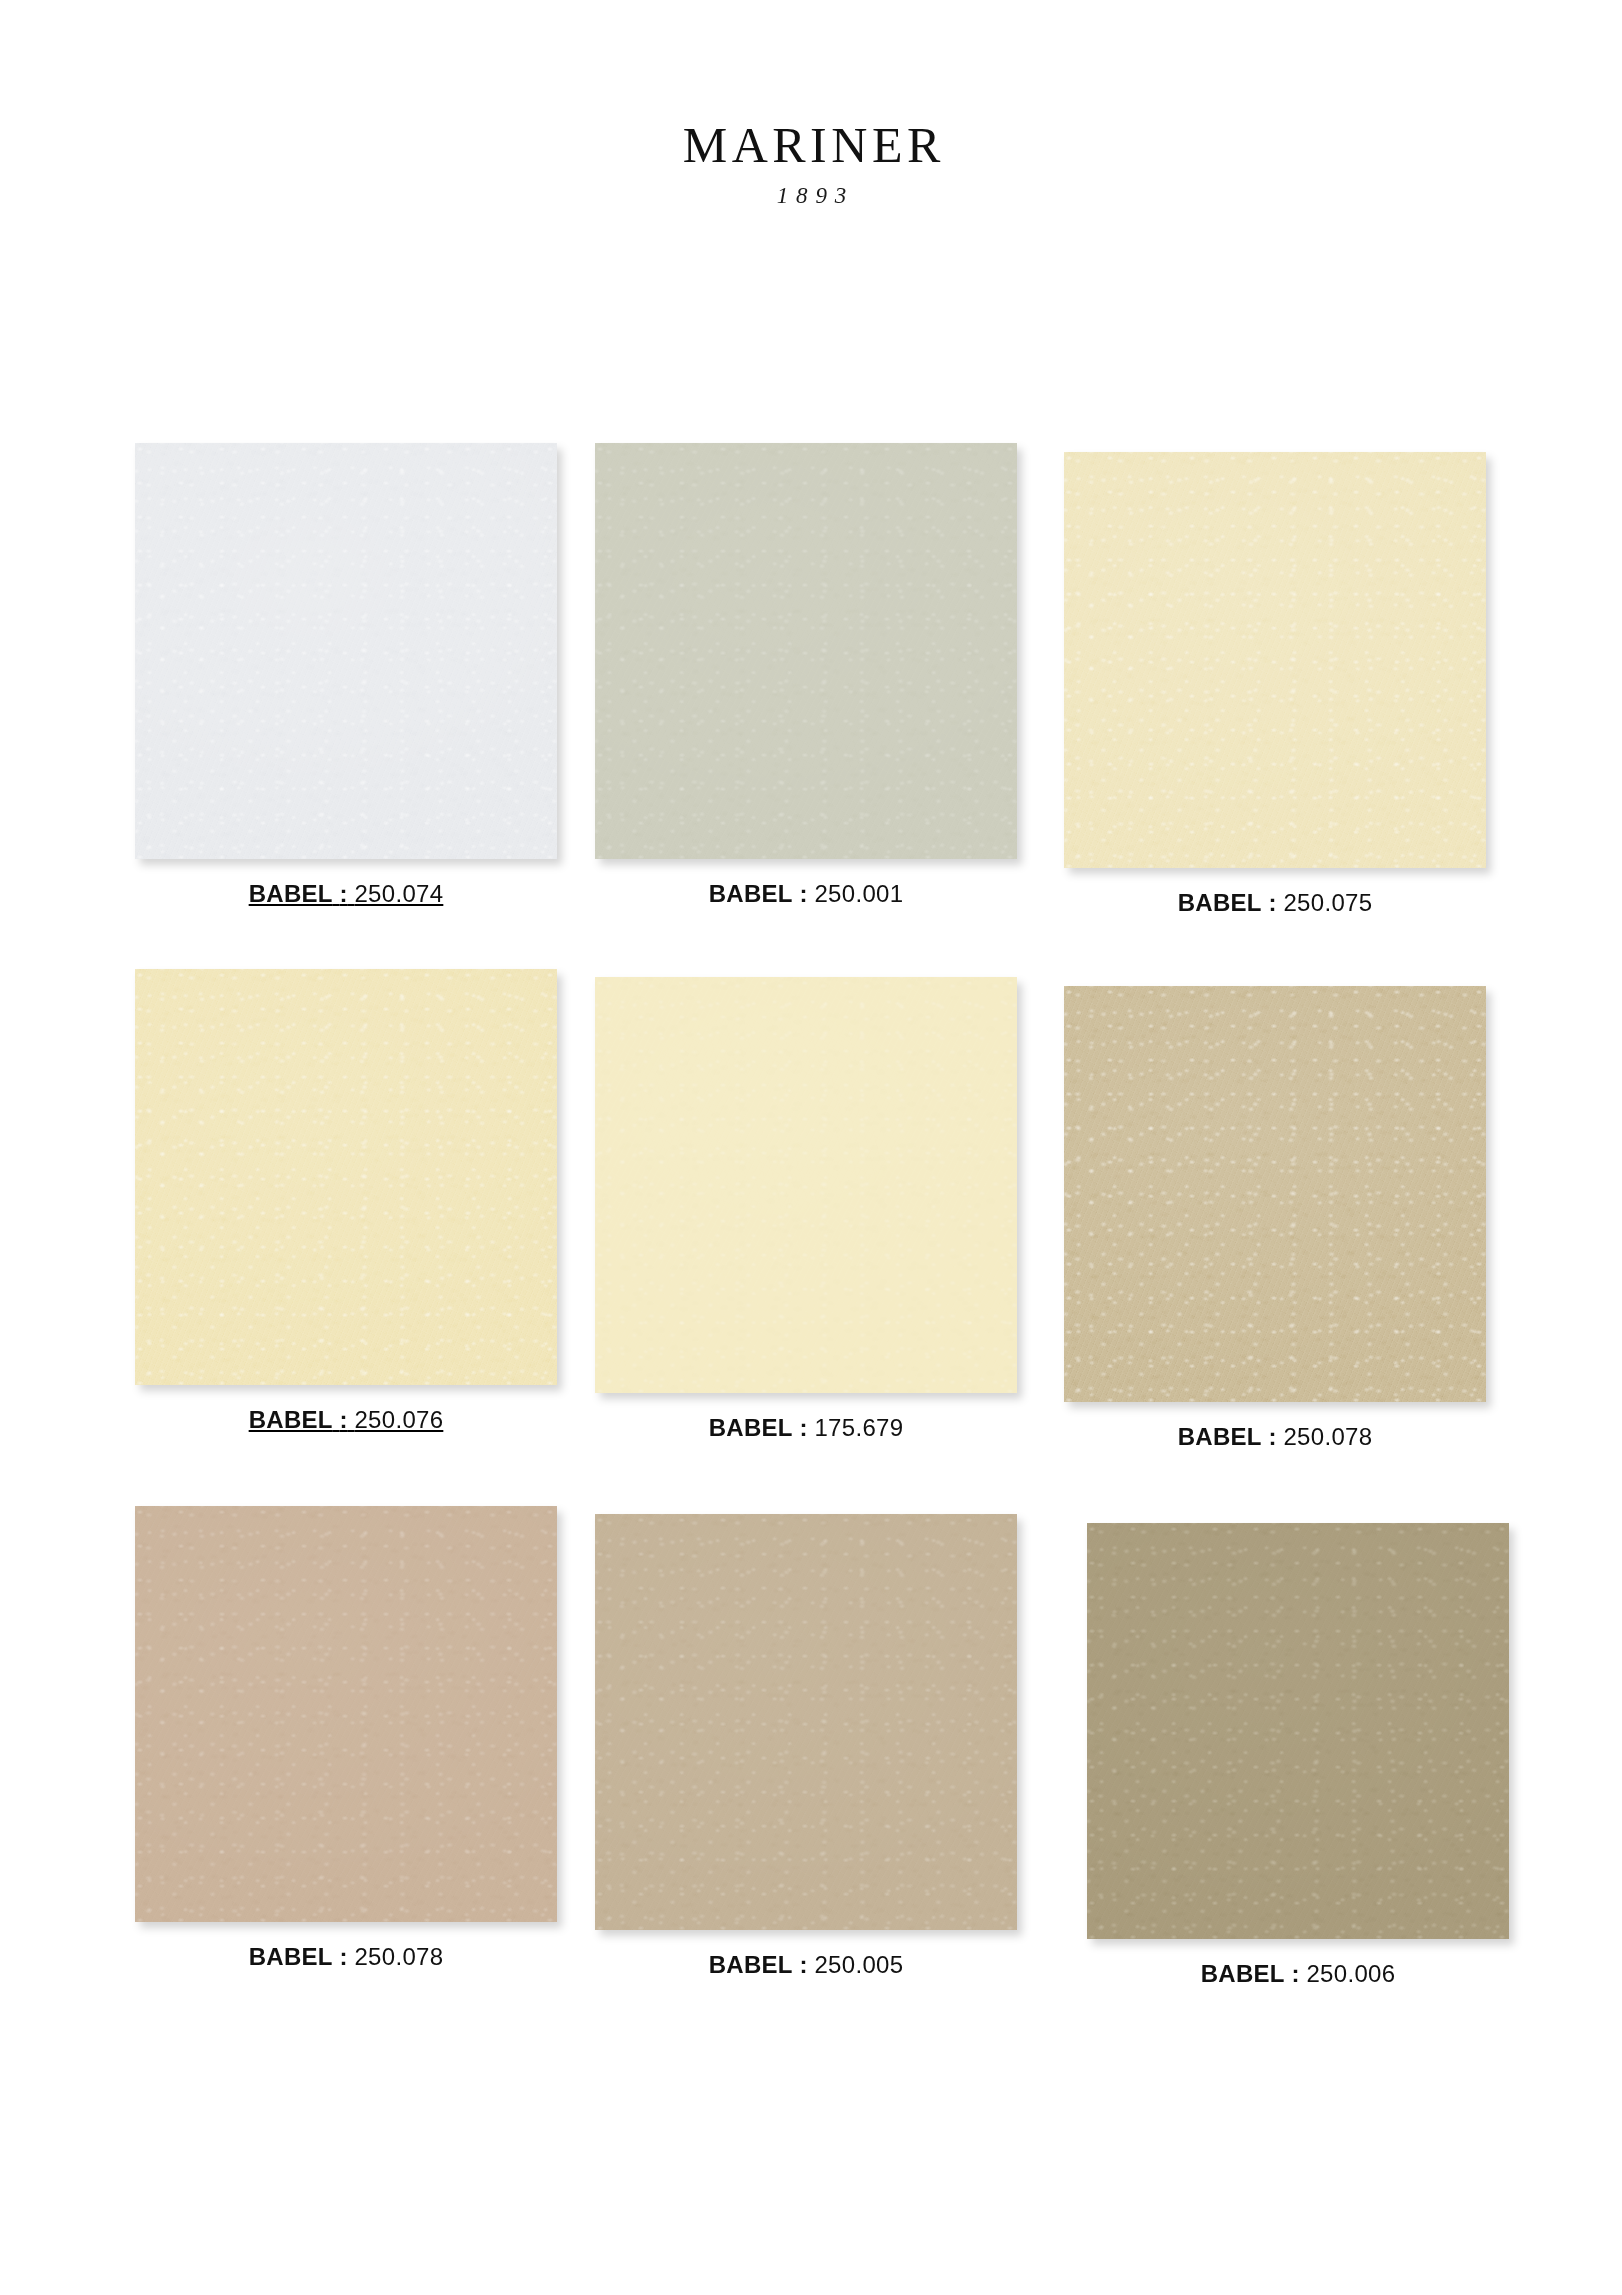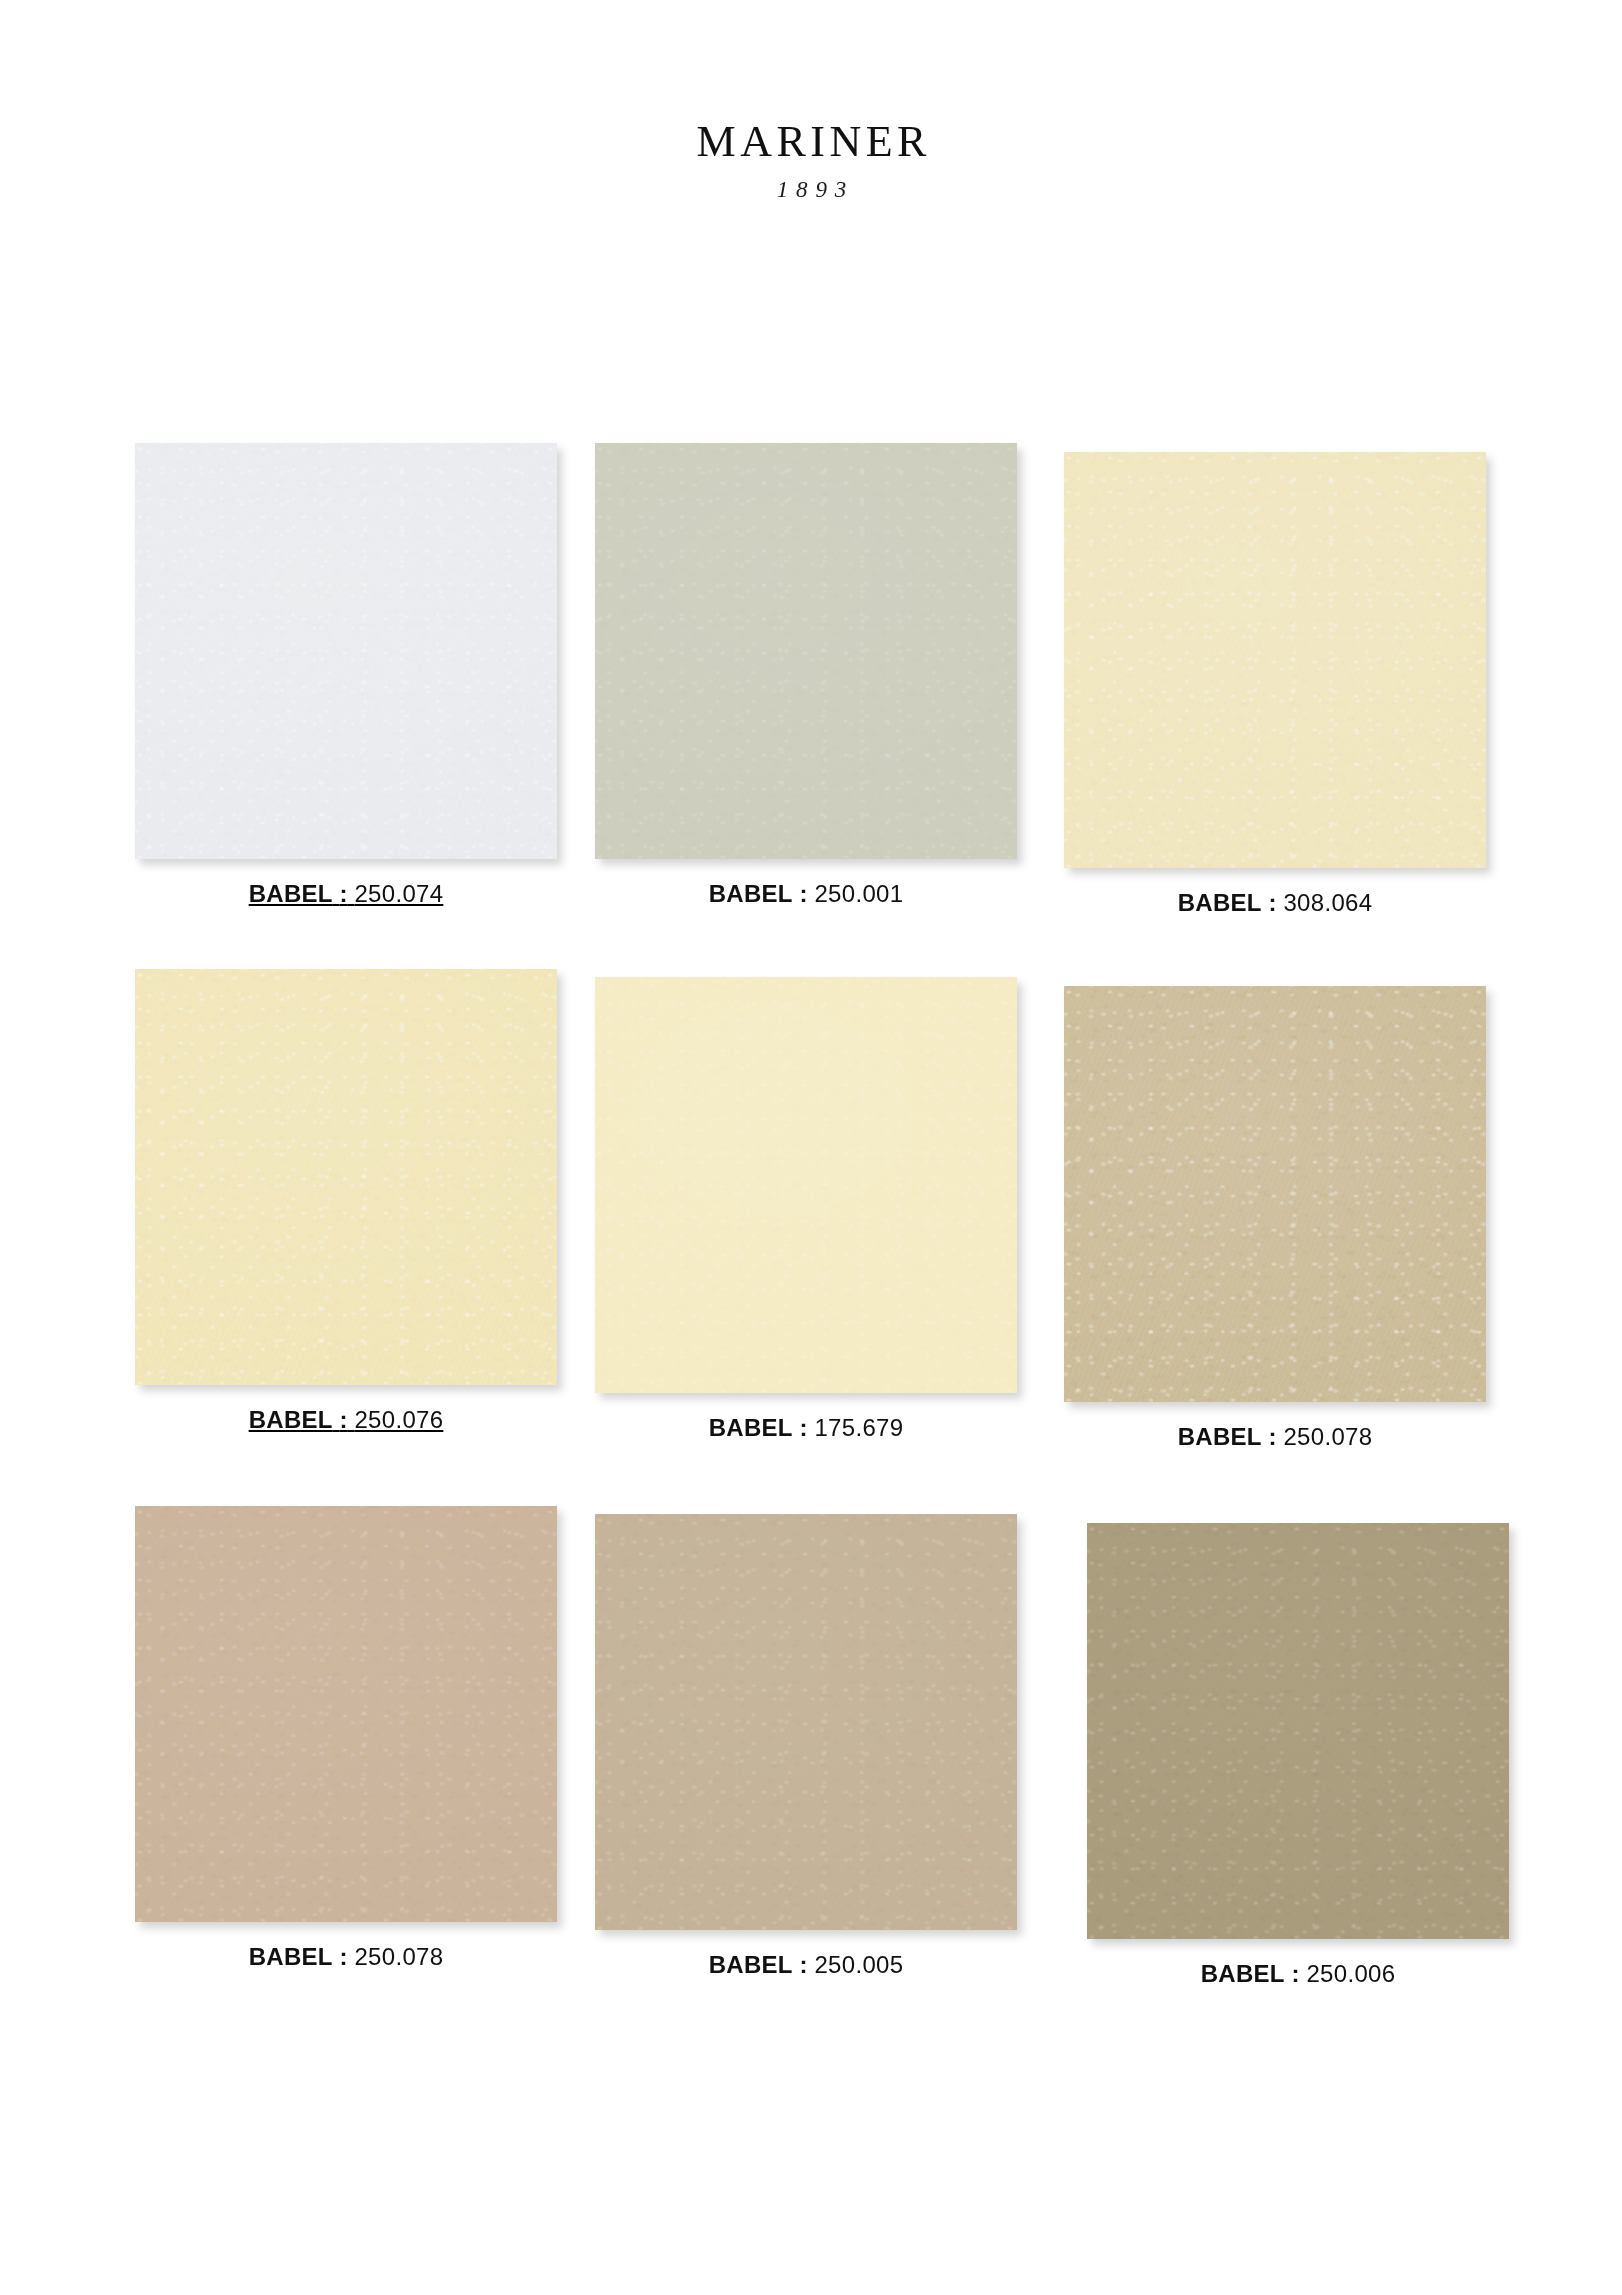--- a/index.html
+++ b/index.html
@@ -20,21 +20,21 @@
   
   .brand {
     position: absolute;
     top: 120px;
     left: 0;
     width: 100%;
     text-align: center;
   }
   .brand-name {
     font-family: "Liberation Serif", serif;
-    font-size: 44px;
+    font-size: 50px;
     letter-spacing: 4.5px;
     color: #111111;
     line-height: 1;
     font-weight: 400;
     display: block;
     text-indent: 4.5px;
   }
   .brand-year {
     font-family: "Liberation Serif", serif;
     font-size: 23px;
@@ -167,21 +167,21 @@
     <div class="cell" style="left: 135px; top: 8px; text-decoration: underline;">
       <div class="swatch grain-strong" style="background-color: rgb(233, 235, 238);"></div>
       <div class="caption"><span class="kind">BABEL</span> <span class="kind">:</span> <span class="code">250.074</span></div>
     </div>
     <div class="cell" style="left: 595px; top: 7.8px;">
       <div class="swatch grain-soft" style="background-color: rgb(205, 206, 190);"></div>
       <div class="caption"><span class="kind">BABEL</span> <span class="kind">:</span> <span class="code">250.001</span></div>
     </div>
     <div class="cell" style="left: 1064px; top: 17px;">
       <div class="swatch grain-strong" style="background-color: rgb(240, 230, 191);"></div>
-      <div class="caption"><span class="kind">BABEL</span> <span class="kind">:</span> <span class="code">308.064</span></div>
+      <div class="caption"><span class="kind">BABEL</span> <span class="kind">:</span> <span class="code">250.075</span></div>
     </div>
     <div class="cell" style="left: 135px; top: 534px; text-decoration: underline;">
       <div class="swatch grain-strong" style="background-color: rgb(241, 230, 186);"></div>
       <div class="caption"><span class="kind">BABEL</span> <span class="kind">:</span> <span class="code">250.076</span></div>
     </div>
     <div class="cell" style="left: 595px; top: 542px;">
       <div class="swatch grain-soft" style="background-color: rgb(245, 236, 197);"></div>
       <div class="caption"><span class="kind">BABEL</span> <span class="kind">:</span> <span class="code">175.679</span></div>
     </div>
     <div class="cell" style="left: 1064px; top: 551px;">

